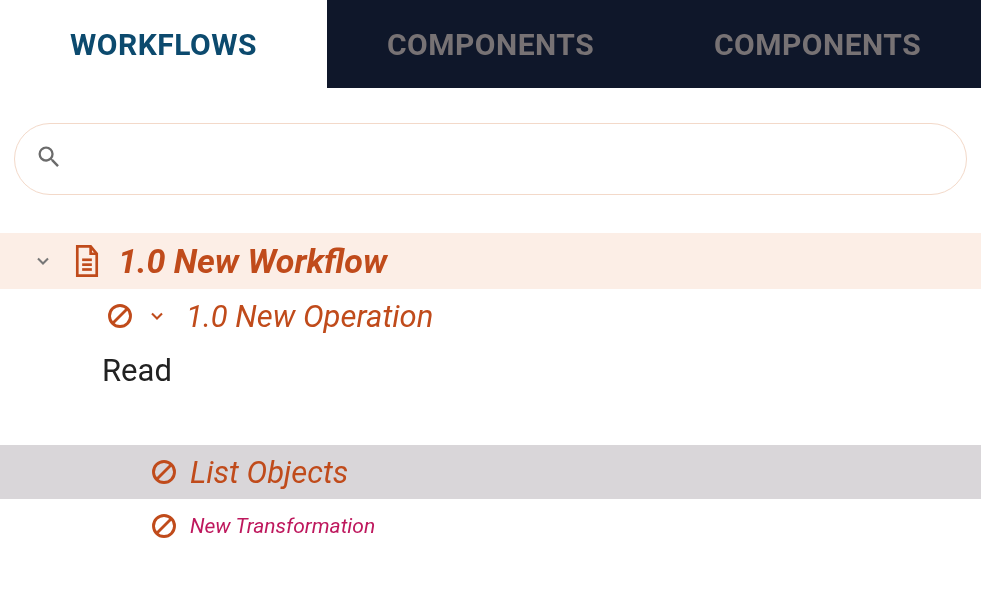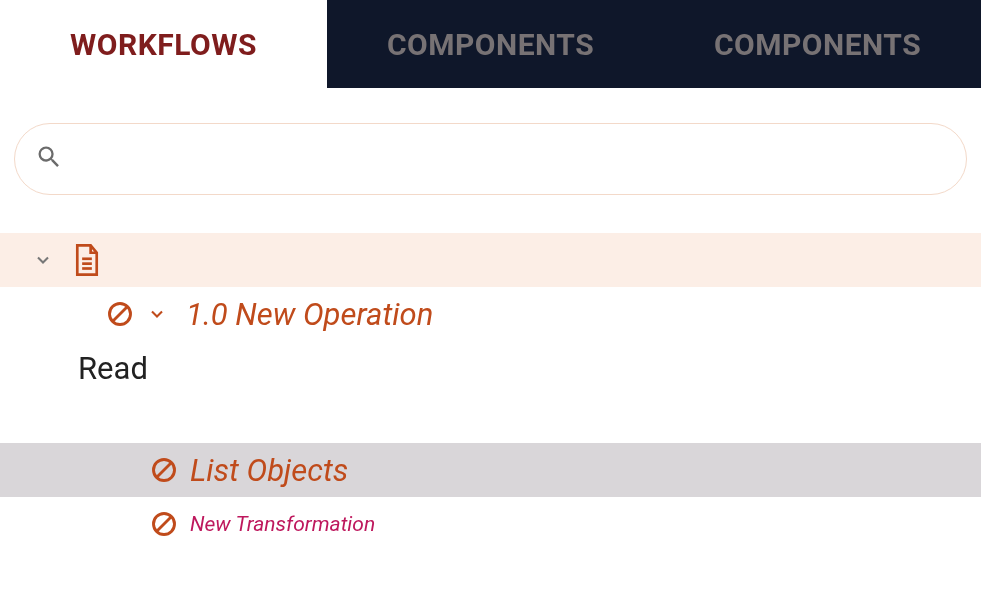--- a/index.html
+++ b/index.html
@@ -23,21 +23,21 @@
       display: flex;
       align-items: center;
       justify-content: center;
       font-size: 30px;
       font-weight: 700;
       letter-spacing: 0.5px;
       cursor: pointer;
     }
     .tab-active {
       background: #ffffff;
-      color: #7f1d1d;
+      color: #0c4a6e;
     }
     .tab-inactive {
       background: #0f172a;
       color: #777274;
     }
     .search-container {
       padding: 35px 14px 18px 14px;
     }
     .search-box {
       display: flex;
@@ -72,21 +72,21 @@
       font-size: 30px;
     }
     .row-workflow {
       background: #fceee6;
       padding-left: 32px;
     }
     .row-operation {
       padding-left: 106px;
     }
     .row-read {
-      padding-left: 78px;
+      padding-left: 102px;
     }
     .row-list {
       background: #d9d6d9;
       padding-left: 150px;
       margin-top: 48px;
     }
     .row-transform {
       padding-left: 150px;
     }
     .chevron {
@@ -196,20 +196,21 @@
     </span>
     <span class="doc-icon">
       <svg viewBox="0 0 24 28">
         <path d="M4 2 L15 2 L20 8 L20 26 L4 26 Z"></path>
         <path d="M15 2 L15 8 L20 8"></path>
         <line x1="8" y1="13" x2="16" y2="13"></line>
         <line x1="8" y1="17" x2="16" y2="17"></line>
         <line x1="8" y1="21" x2="16" y2="21"></line>
       </svg>
     </span>
+    <span class="label-workflow">1.0 New Workflow</span>
   </div>
 
   <div class="tree-row row-operation">
     <span class="block-icon">
       <svg viewBox="0 0 24 24">
         <circle cx="12" cy="12" r="9"></circle>
         <line x1="6" y1="18" x2="18" y2="6"></line>
       </svg>
     </span>
     <span class="chevron chevron-orange">

